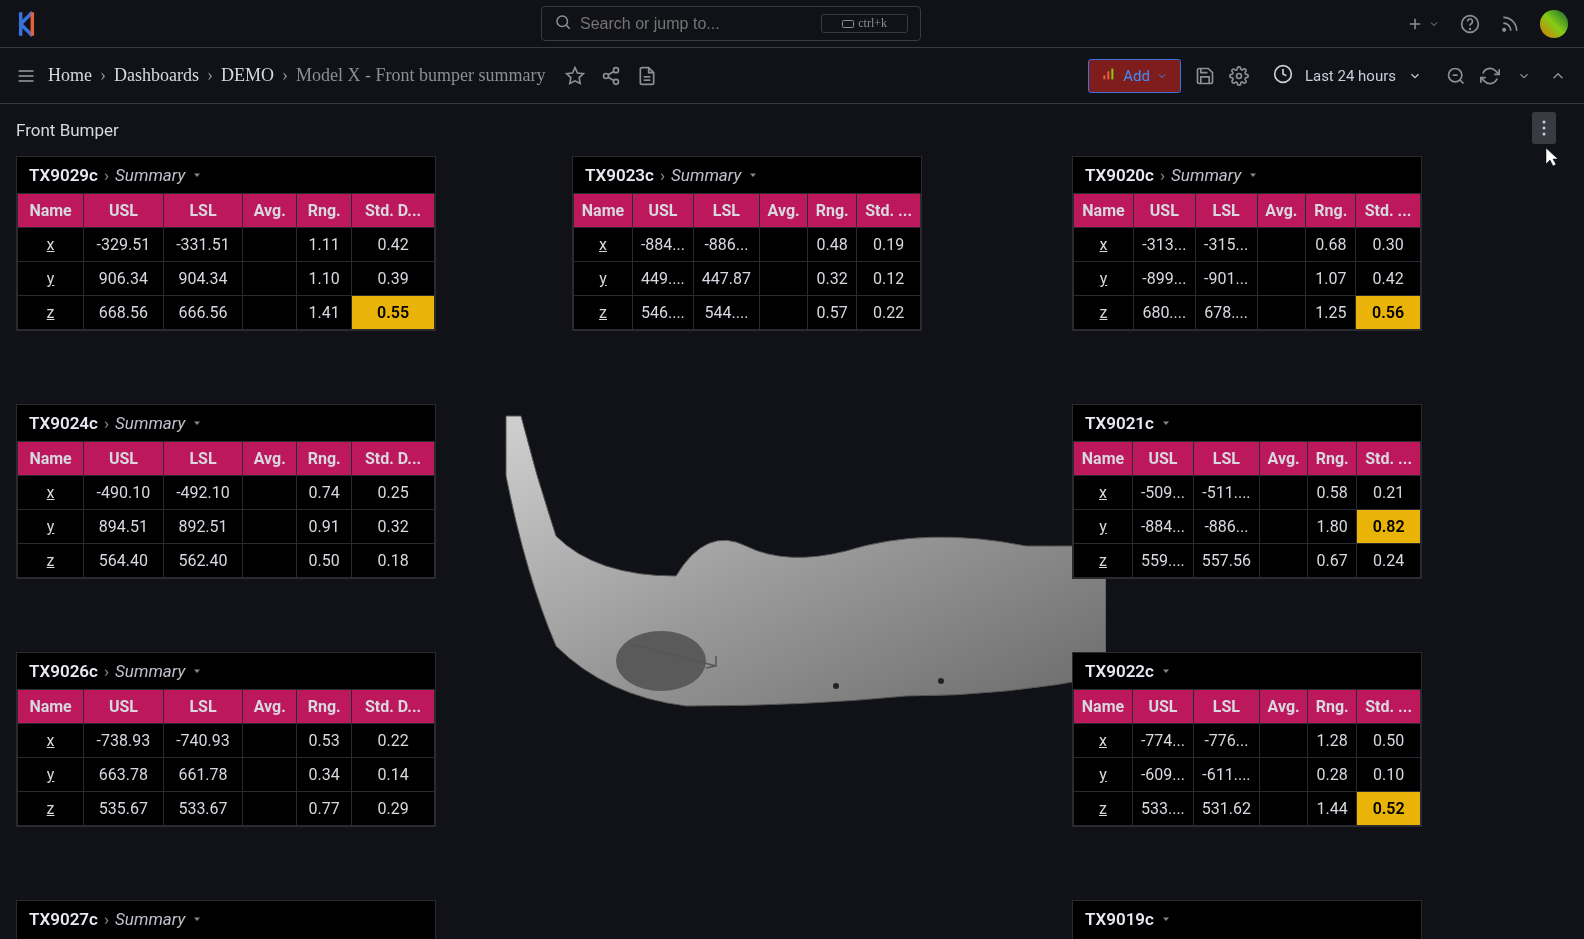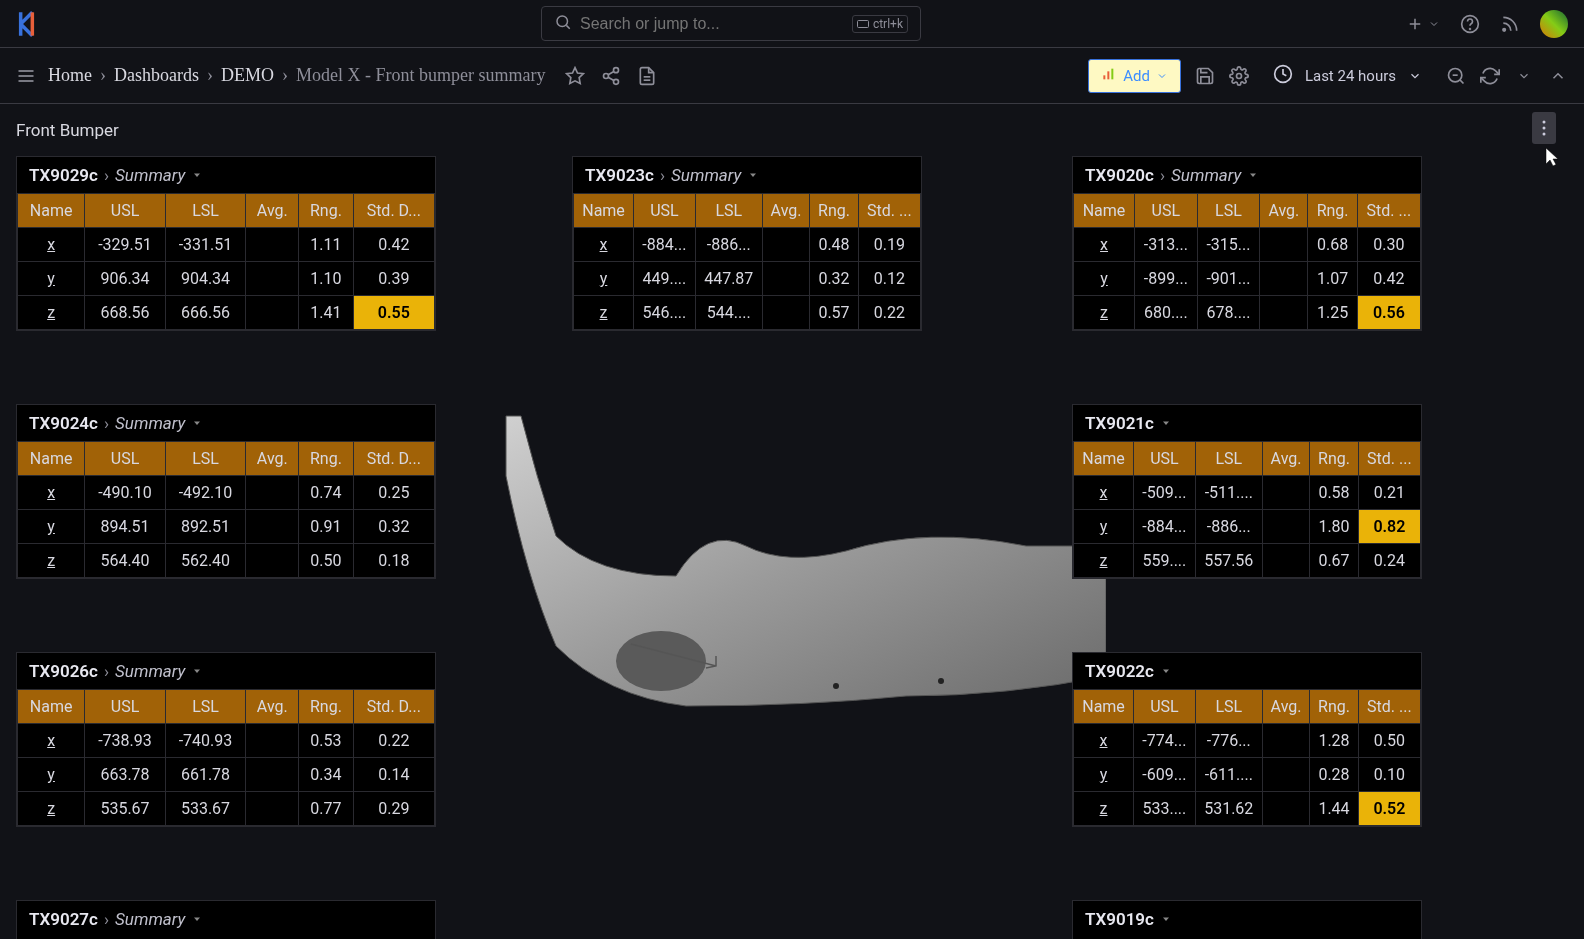--- a/index.html
+++ b/index.html
@@ -43,24 +43,25 @@
   color: #8e8e99;
   font-size: 16px;
   flex: 1;
   outline: none;
 }
 .kbd {
   font-size: 12px;
   color: #8e8e99;
   border: 1px solid #3a3a42;
   border-radius: 3px;
-  padding: 1px 4px;
+  padding: 1px 20px;
   display: flex;
   align-items: center;
   gap: 4px;
+  font-family: Liberation Serif, serif;
 }
 .topbar-right {
   display: flex;
   align-items: center;
   gap: 20px;
   margin-left: auto;
 }
 .icon-btn {
   width: 20px; height: 20px;
   color: #8e8e99;
@@ -106,21 +107,21 @@
 .toolbar-right {
   margin-left: auto;
   display: flex;
   align-items: center;
   gap: 14px;
 }
 .add-btn {
   display: flex;
   align-items: center;
   gap: 6px;
-  background: #fef9c3;
+  background: #7f1d1d;
   border: 1px solid #3871dc;
   color: #3d8eff;
   padding: 6px 12px;
   border-radius: 3px;
   font-size: 15px;
   cursor: pointer;
 }
 .add-btn .bar-icon { color: #e85f3a; }
 .time-picker {
   display: flex;
@@ -191,22 +192,22 @@
   border: 1px solid #2a2a30;
   padding: 7px 6px;
   text-align: center;
   font-size: 16px;
   color: #d8d8e0;
   white-space: nowrap;
   overflow: hidden;
   text-overflow: ellipsis;
 }
 table.data th {
-  font-weight: 400;
-  background: #a16207;
+  font-weight: 700;
+  background: #be185d;
 }
 table.data td.axis {
   text-decoration: underline;
 }
 table.data td.highlight {
   background: #eab308;
   color: #000;
   font-weight: 600;
 }
 

